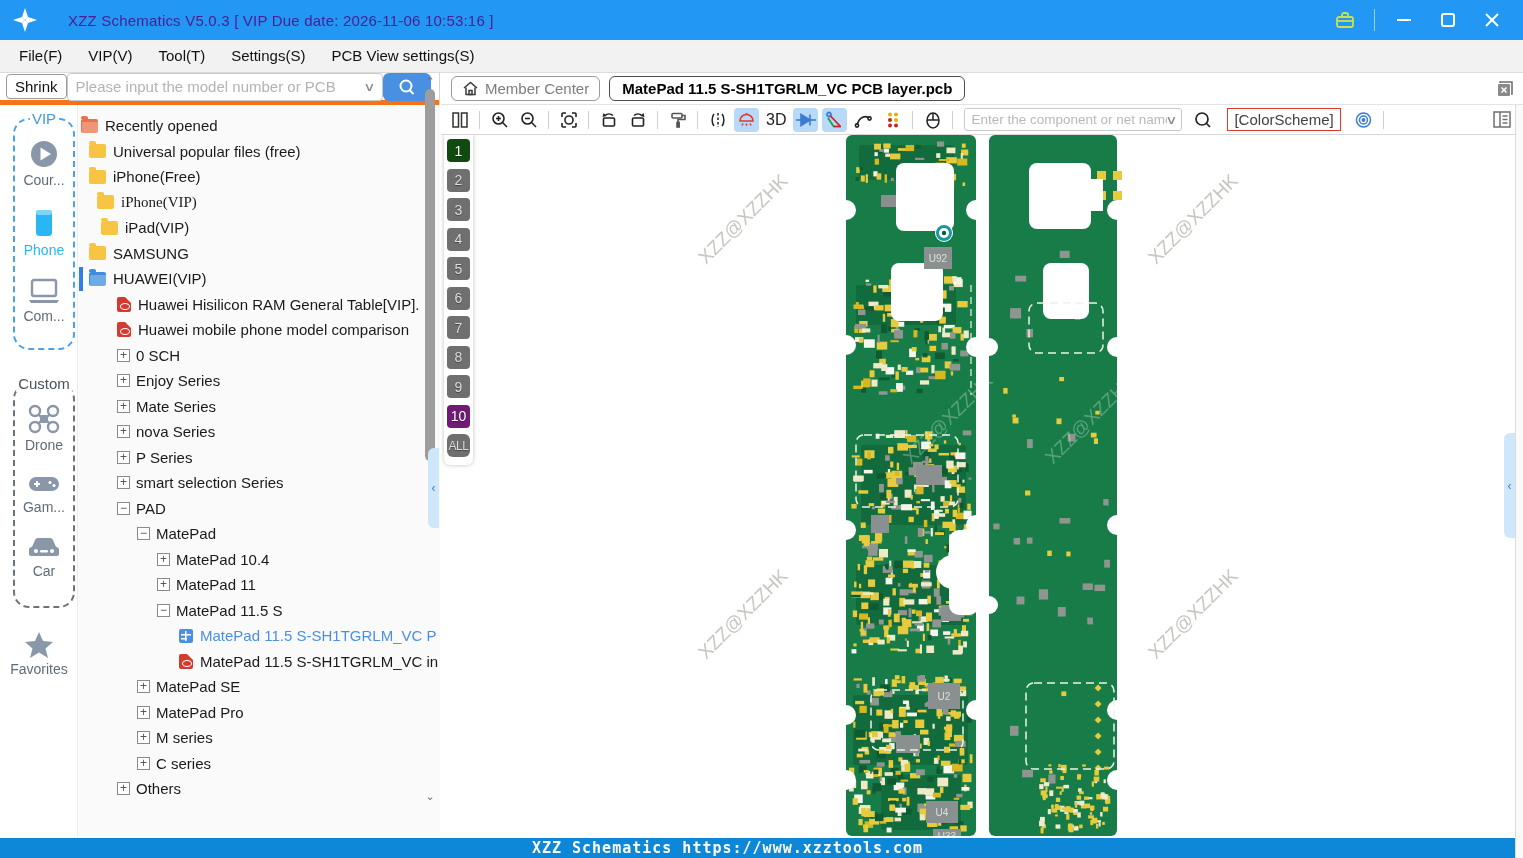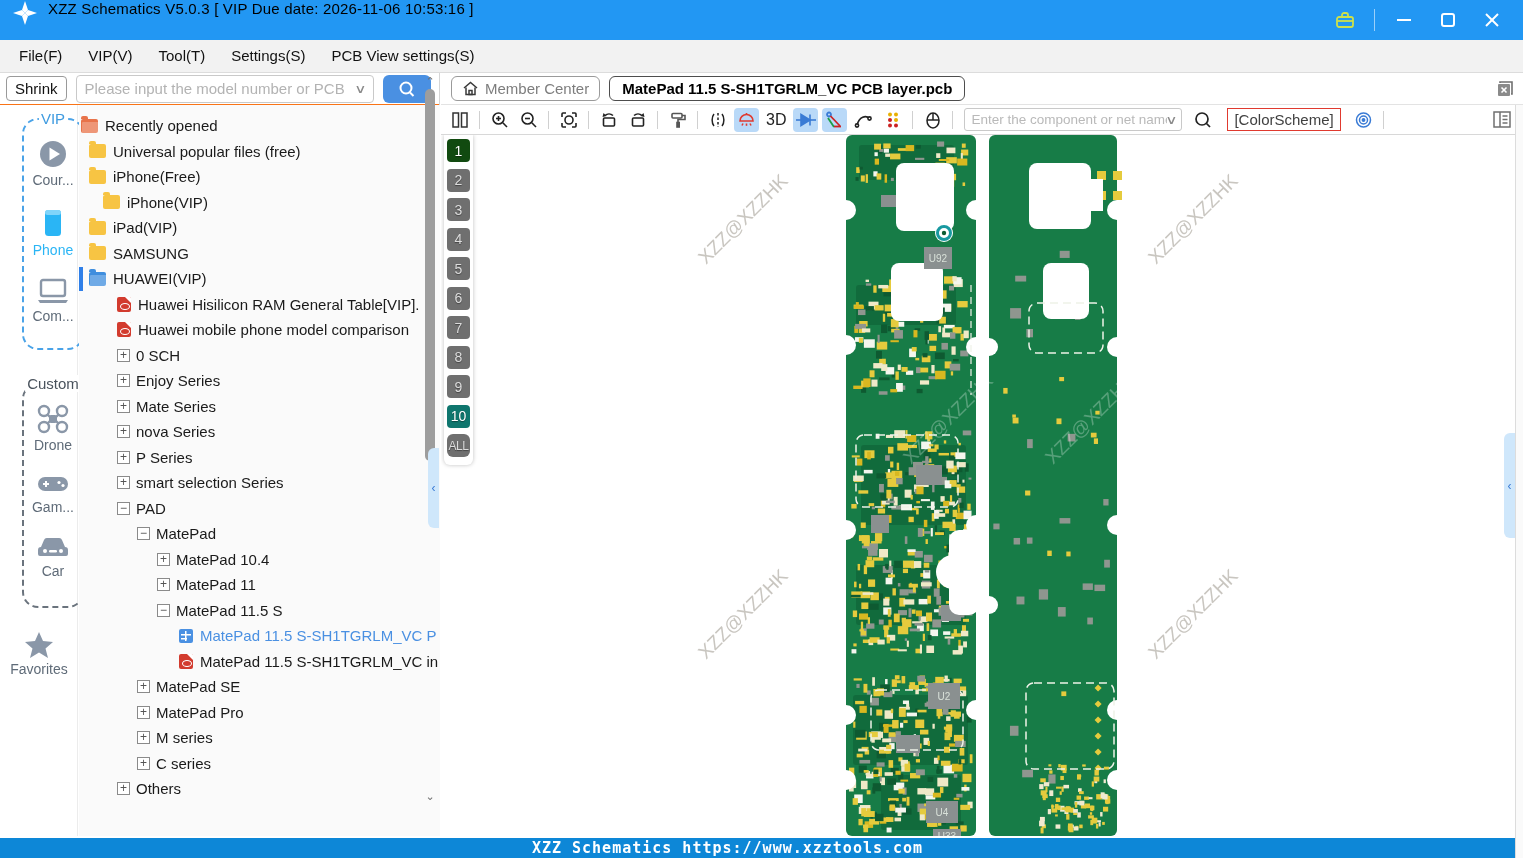--- a/index.html
+++ b/index.html
@@ -1,46 +1,46 @@
 <!DOCTYPE html>
 <html><head>
 <meta charset="utf-8">
 <style>
   * { margin:0; padding:0; box-sizing:border-box; }
   html,body { width:1523px; height:858px; overflow:hidden; font-family:"Liberation Sans", sans-serif; background:#fff; }
   .app { position:relative; width:1523px; height:858px; background:#fff; }
 
   
-  .titlebar { position:absolute; left:0; top:0; width:100%; height:40px; background:#2297f3; display:flex; color:#000000; }
+  .titlebar { position:absolute; left:0; top:0; width:100%; height:40px; background:#2297f3; display:flex; align-items:center; color:#4c1d95;gap:20px; }
   .app-logo { width:26px; height:26px; margin:0 10px 0 12px; flex:none; }
   .title-text { font-size:15px; letter-spacing:.2px; }
   .win-controls { margin-left:auto; display:flex; align-items:center; gap:14px; padding-right:16px; }
   .win-btn { width:30px; height:26px; display:flex; align-items:center; justify-content:center; cursor:pointer; }
   .win-sep { width:1px; height:22px; background:rgba(255,255,255,.55); }
 
   
   .menubar { position:absolute; left:0; top:40px; width:100%; height:33px; background:#f2f2f2; border-bottom:1px solid #dcdcdc; display:flex; align-items:center; padding-left:6px; }
   .menu-item { padding:0 13px; font-size:15px; color:#111; line-height:32px; cursor:default; }
 
   
   .content { position:absolute; left:0; top:73px; width:1523px; height:763px; }
   .left-col { position:absolute; left:0; top:0; width:440px; height:763px; border-right:1px solid #d5d5d5; }
   .right-pane { position:absolute; left:441px; top:0; width:1082px; height:763px; }
 
   
-  .search-row { height:32px; display:flex; align-items:center; gap:9px; padding:0 8px 0 6px; border-bottom:1px solid #f97316; background:#fff; }
+  .search-row { height:32px; display:flex; align-items:center; padding:0 8px 0 6px; border-bottom:5px solid #f97316; background:#fff; }
   .shrink-btn { border:1px solid #9a9a9a; border-radius:4px; padding:3px 8px; font-size:15px; color:#111; background:#fff; cursor:pointer; }
   .model-input { flex:1; height:28px; border:1px solid #c9c9c9; border-radius:4px; display:flex; align-items:center; padding:0 8px; color:#b3b3b3; font-size:15px; background:#fff; }
   .model-input .ph { flex:1; overflow:hidden; white-space:nowrap; }
   .chev { color:#8a8a8a; font-size:12px; transform:scaleX(1.4); }
   .search-btn { width:48px; height:28px; background:#4a90e2; border-radius:6px; display:flex; align-items:center; justify-content:center; cursor:pointer; flex:none; }
 
   
   .rail { position:absolute; left:0; top:32px; width:78px; height:731px; background:#fff; border-right:1px solid #ececec; }
-  .rail-group { position:absolute; left:22px; width:62px; border:2px dashed #4aa3e8; border-radius:16px; }
+  .rail-group { position:absolute; left:13px; width:62px; border:2px dashed #4aa3e8; border-radius:16px; }
   .rail-group.custom { border-color:#6a737d; }
   .rail-group-label { position:absolute; top:-10px; left:50%; transform:translateX(-50%); background:#fff; padding:0 2px; font-size:15px; color:#3f9be0; white-space:nowrap; }
   .rail-group.custom .rail-group-label { color:#49525c; }
   .rail-item { display:flex; flex-direction:column; align-items:center; margin:18px 0 6px; cursor:pointer; }
   .rail-item .lbl { font-size:14px; color:#5f6b78; margin-top:2px; max-width:66px; overflow:hidden; white-space:nowrap; }
   .rail-item.active .lbl { color:#2ab5f5; }
   .fav { position:absolute; left:0; width:78px; display:flex; flex-direction:column; align-items:center; cursor:pointer; }
   .fav .lbl { font-size:14px; color:#5f6b78; margin-top:1px; }
 
   
@@ -87,21 +87,21 @@
   .net-input { width:218px; height:23px; border:1px solid #c9c9c9; border-radius:3px; display:flex; align-items:center; padding:0 6px; color:#b9b9b9; font-size:13.5px; margin-left:4px; background:#fff; }
   .net-input .ph { flex:1; overflow:hidden; white-space:nowrap; }
   .colorscheme { border:1px solid #e03a2f; padding:2px 6px; font-size:15px; color:#404040; margin-left:8px; cursor:pointer; white-space:nowrap; background:#fff; }
   .panel-btn { position:absolute; right:10px; cursor:pointer; }
 
   
   .canvas { position:relative; width:1082px; height:701px; background:#fff; overflow:hidden; }
   .layer-strip { position:absolute; left:3px; top:0; width:29px; height:330px; background:#fff; border-radius:0 0 6px 6px; box-shadow:0 0 4px rgba(0,0,0,.25); z-index:5; }
   .layer-btn { position:absolute; left:3px; width:23px; height:23px; border-radius:4px; background:#6f6f6f; color:#dcdcdc; font-size:14px; display:flex; align-items:center; justify-content:center; cursor:pointer; text-shadow:0 1px 1px rgba(0,0,0,.4); }
   .layer-btn.dark { background:#114a10; color:#fff; }
-  .layer-btn.green { background:#0f766e; color:#fff; }
+  .layer-btn.green { background:#701a75; color:#fff; }
   .layer-btn.all { font-size:12px; letter-spacing:-.5px;border-radius:6px; }
 
   
   .right-strip { position:absolute; right:0; top:105px; width:8px; height:753px; background:#fafafa; border-left:1px solid #dcdcdc; z-index:6; }
 
   
   .statusbar { position:absolute; left:0; bottom:0; height:20px; right:8px; background:#0d87d7; color:#ffffff; display:flex; align-items:center; justify-content:center; font-family:"DejaVu Sans Mono", monospace; font-size:15px; font-weight:bold; letter-spacing:1px; padding-right:60px; z-index:5; }
 
   svg { display:block; }
 </style>
@@ -266,25 +266,25 @@
             <span class="tlabel">Recently opened</span>
           </div>
           <div class="trow" style="padding-left: 10px;">
             <span class="ticon ic-folder"></span>
             <span class="tlabel">Universal popular files (free)</span>
           </div>
           <div class="trow" style="padding-left: 10px;">
             <span class="ticon ic-folder"></span>
             <span class="tlabel">iPhone(Free)</span>
           </div>
-          <div class="trow" style="padding-left: 24px;">
+          <div class="trow" style="padding-left: 18px; font-family: Liberation Serif, serif;">
             <span class="ticon ic-folder"></span>
             <span class="tlabel">iPhone(VIP)</span>
           </div>
-          <div class="trow" style="padding-left: 10px;">
+          <div class="trow" style="padding-left: 22px;">
             <span class="ticon ic-folder"></span>
             <span class="tlabel">iPad(VIP)</span>
           </div>
           <div class="trow" style="padding-left: 10px;">
             <span class="ticon ic-folder"></span>
             <span class="tlabel">SAMSUNG</span>
           </div>
           <div class="trow" style="padding-left: 10px;">
             <span class="selbar"></span>
             <span class="ticon ic-folder open-blue"></span>

